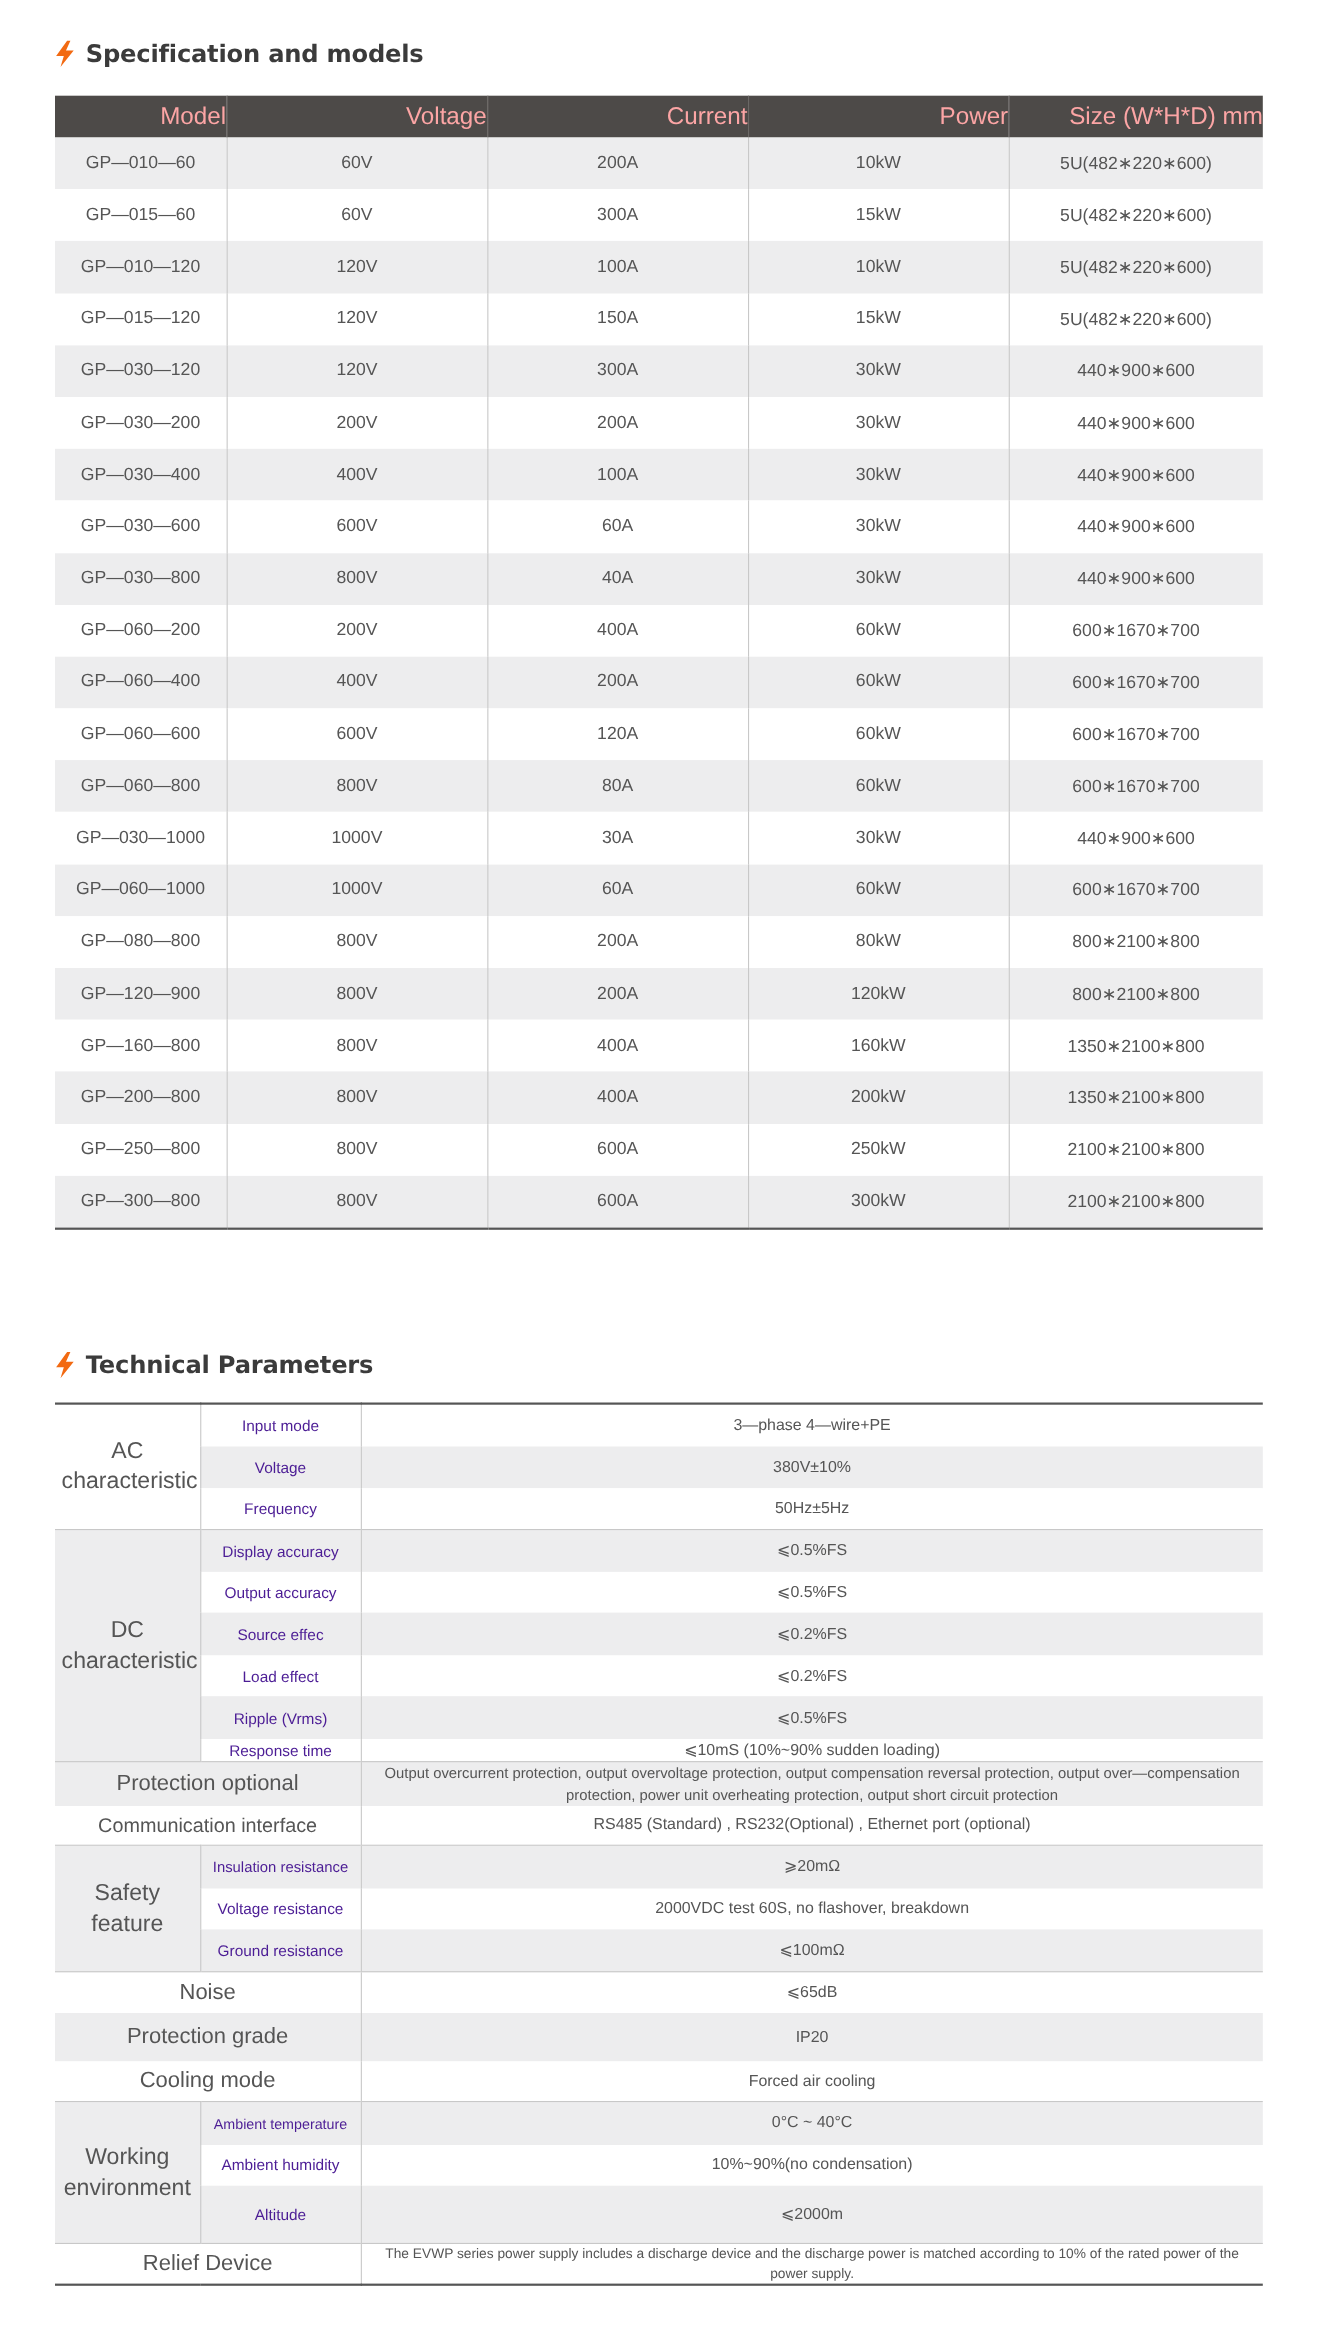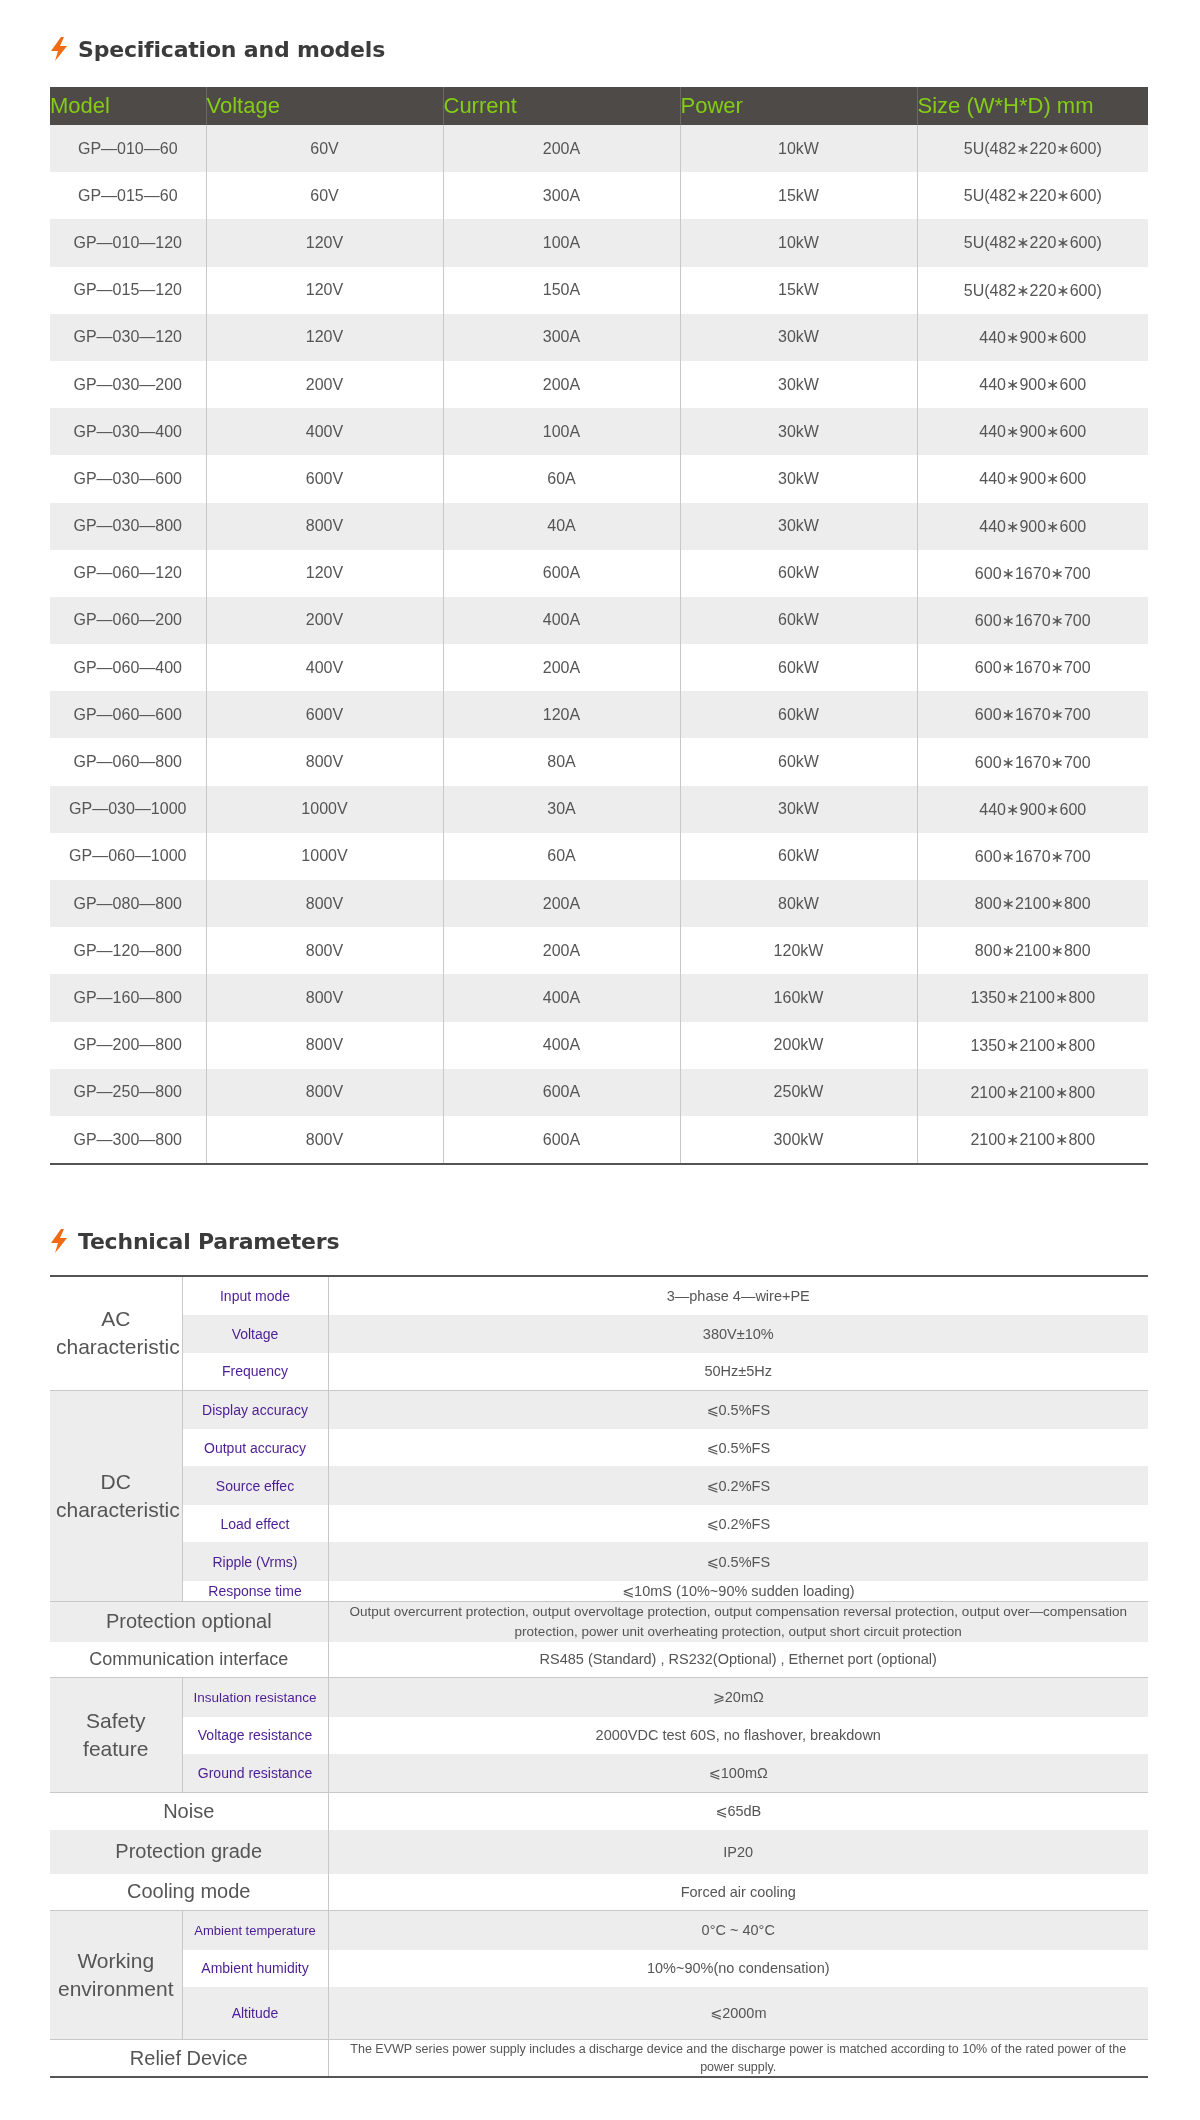--- a/index.html
+++ b/index.html
@@ -9,22 +9,22 @@
   .section-title .bolt { width: 22px; height: 26px; display: inline-block; }
   .section-title .bolt svg { width: 22px; height: 26px; display: block; }
   .section-title h2 { margin: 0; font-family: "DejaVu Sans", sans-serif; font-weight: bold;
                       font-size: 22px; color: #3b3b3b; letter-spacing: -0.2px; }
   #title-spec { top: 36px; }
   #title-tech { top: 1228px; }
 
   
   table.spec { position: absolute; left: 50px; top: 87px; width: 1098px; border-collapse: collapse;
                table-layout: fixed; }
-  table.spec th { background: #4d4a48; color: #84cc16; font-weight: normal; font-size: 22px;
-                  height: 38px; padding: 0; text-align: left; border-left: 1px solid #6b6866; }
+  table.spec th { background: #4d4a48; color: #fca5a5; font-weight: normal; font-size: 22px;
+                  height: 38px; padding: 0; text-align: right; border-left: 1px solid #6b6866; }
   table.spec th:first-child { border-left: none; }
   table.spec td { height: 47.2px; padding: 0; text-align: center; font-size: 16px; color: #555;
                   border-left: 1px solid #c8c8c8; }
   table.spec td:first-child { border-left: none; }
   table.spec tbody tr:nth-child(odd) td { background: #ededee; }
   table.spec tbody tr:nth-child(even) td { background: #ffffff; }
   table.spec tbody tr:last-child td { border-bottom: 2px solid #555; }
 
   
   table.tech { position: absolute; left: 50px; top: 1275px; width: 1098px; border-collapse: collapse;
@@ -126,27 +126,20 @@
         <td>440∗900∗600</td>
       </tr>
       <tr>
         <td>GP—030—800</td>
         <td>800V</td>
         <td>40A</td>
         <td>30kW</td>
         <td>440∗900∗600</td>
       </tr>
       <tr>
-        <td>GP—060—120</td>
-        <td>120V</td>
-        <td>600A</td>
-        <td>60kW</td>
-        <td>600∗1670∗700</td>
-      </tr>
-      <tr>
         <td>GP—060—200</td>
         <td>200V</td>
         <td>400A</td>
         <td>60kW</td>
         <td>600∗1670∗700</td>
       </tr>
       <tr>
         <td>GP—060—400</td>
         <td>400V</td>
         <td>200A</td>
@@ -182,21 +175,21 @@
         <td>600∗1670∗700</td>
       </tr>
       <tr>
         <td>GP—080—800</td>
         <td>800V</td>
         <td>200A</td>
         <td>80kW</td>
         <td>800∗2100∗800</td>
       </tr>
       <tr>
-        <td>GP—120—800</td>
+        <td>GP—120—900</td>
         <td>800V</td>
         <td>200A</td>
         <td>120kW</td>
         <td>800∗2100∗800</td>
       </tr>
       <tr>
         <td>GP—160—800</td>
         <td>800V</td>
         <td>400A</td>
         <td>160kW</td>

